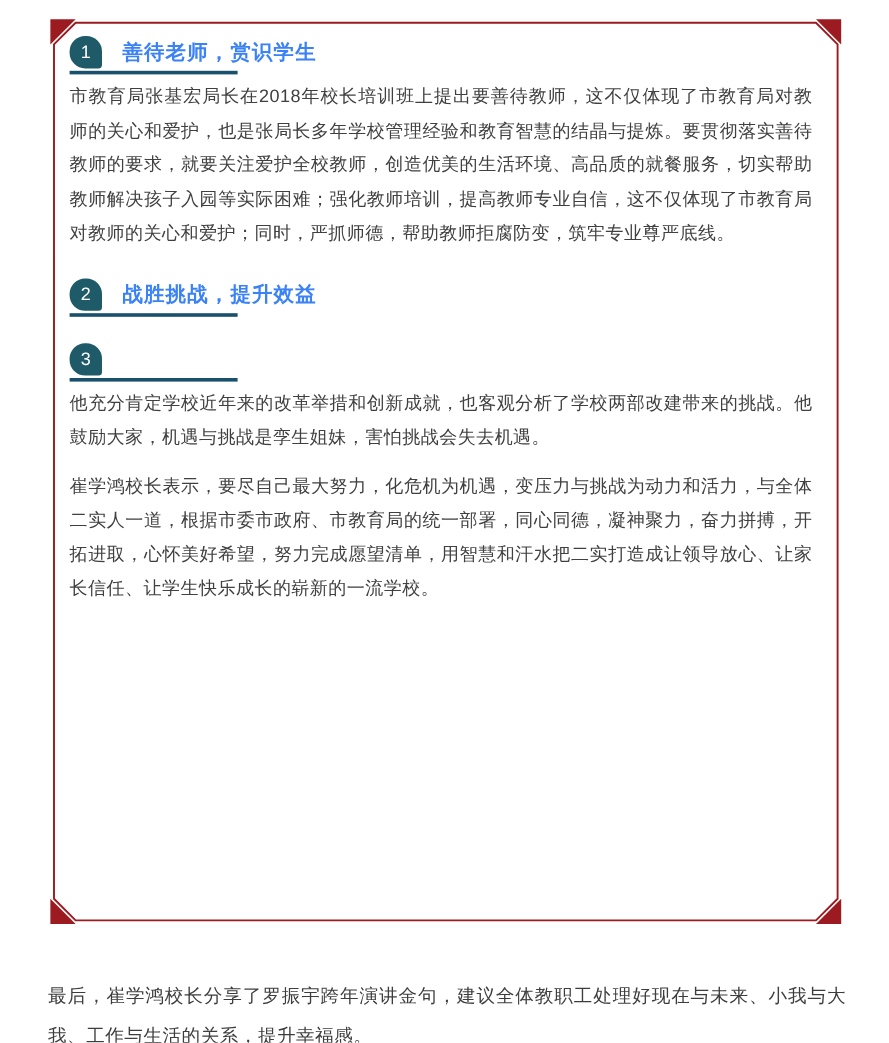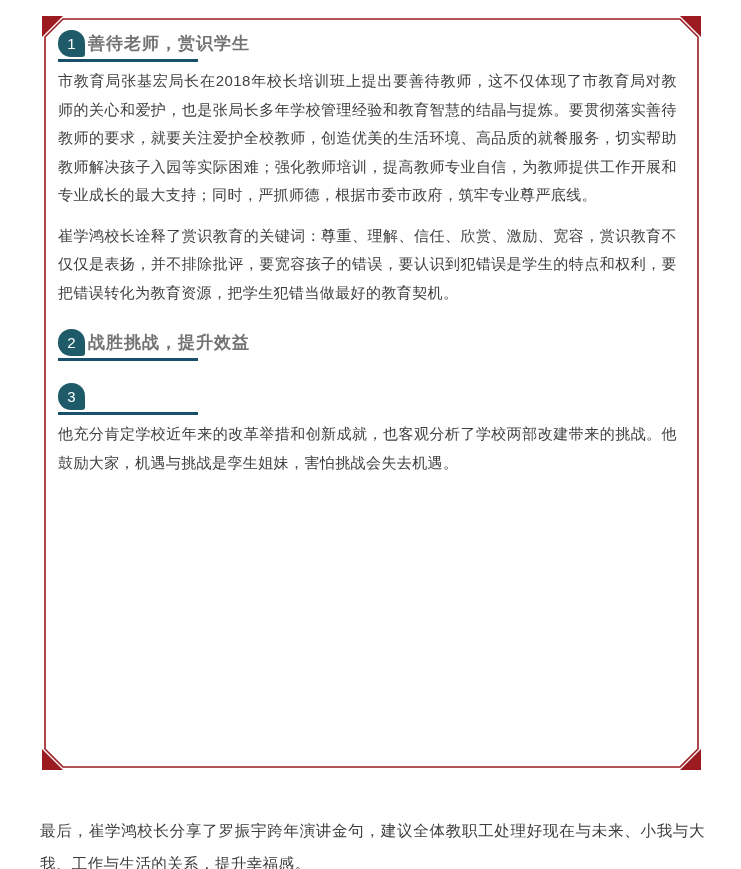--- a/index.html
+++ b/index.html
@@ -62,24 +62,24 @@
     flex: 0 0 27px;
     background: #1f5a68;
     border-radius: 13px 13px 3px 13px;
     color: #ffffff;
     font-size: 15px;
     line-height: 27px;
     text-align: center;
     display: inline-block;
   }
   .sec-title {
-    margin-left: 3px;
+    margin-left: 17px;
     font-size: 17px;
     font-weight: bold;
-    color: #737373;
+    color: #3b82f6;
     letter-spacing: 1px;
   }
   .body-p {
     margin-top: 5px;
     font-size: 15px;
     line-height: 28.5px;
     color: #404040;
     letter-spacing: 0.4px;
     text-align: justify;
   }
@@ -107,35 +107,35 @@
       <polygon class="corner-tri" points="640,2 661,2 661,23"></polygon>
       <polygon class="corner-tri" points="2,735 23,756 2,756"></polygon>
       <polygon class="corner-tri" points="661,735 661,756 640,756"></polygon>
     </svg>
 
     <section class="section">
       <div class="sec-header">
         <span class="badge">1</span>
         <h2 class="sec-title">善待老师，赏识学生</h2>
       </div>
-      <p class="body-p">市教育局张基宏局长在2018年校长培训班上提出要善待教师，这不仅体现了市教育局对教师的关心和爱护，也是张局长多年学校管理经验和教育智慧的结晶与提炼。要贯彻落实善待教师的要求，就要关注爱护全校教师，创造优美的生活环境、高品质的就餐服务，切实帮助教师解决孩子入园等实际困难；强化教师培训，提高教师专业自信，为教师提供工作开展和专业成长的最大支持；同时，严抓师德，根据市委市政府，筑牢专业尊严底线。</p>
-      <p class="body-p">崔学鸿校长诠释了赏识教育的关键词：尊重、理解、信任、欣赏、激励、宽容，赏识教育不仅仅是表扬，并不排除批评，要宽容孩子的错误，要认识到犯错误是学生的特点和权利，要把错误转化为教育资源，把学生犯错当做最好的教育契机。</p>
+      <p class="body-p">市教育局张基宏局长在2018年校长培训班上提出要善待教师，这不仅体现了市教育局对教师的关心和爱护，也是张局长多年学校管理经验和教育智慧的结晶与提炼。要贯彻落实善待教师的要求，就要关注爱护全校教师，创造优美的生活环境、高品质的就餐服务，切实帮助教师解决孩子入园等实际困难；强化教师培训，提高教师专业自信，这不仅体现了市教育局对教师的关心和爱护；同时，严抓师德，帮助教师拒腐防变，筑牢专业尊严底线。</p>
     </section>
 
     <section class="section">
       <div class="sec-header">
         <span class="badge">2</span>
         <h2 class="sec-title">战胜挑战，提升效益</h2>
       </div>
     </section>
 
     <section class="section">
       <div class="sec-header">
         <span class="badge">3</span>
       </div>
       <p class="body-p">他充分肯定学校近年来的改革举措和创新成就，也客观分析了学校两部改建带来的挑战。他鼓励大家，机遇与挑战是孪生姐妹，害怕挑战会失去机遇。</p>
+      <p class="body-p">崔学鸿校长表示，要尽自己最大努力，化危机为机遇，变压力与挑战为动力和活力，与全体二实人一道，根据市委市政府、市教育局的统一部署，同心同德，凝神聚力，奋力拼搏，开拓进取，心怀美好希望，努力完成愿望清单，用智慧和汗水把二实打造成让领导放心、让家长信任、让学生快乐成长的崭新的一流学校。</p>
     </section>
 
   </div>
 
   <p class="closing">最后，崔学鸿校长分享了罗振宇跨年演讲金句，建议全体教职工处理好现在与未来、小我与大我、工作与生活的关系，提升幸福感。</p>
 
 </div>
 
 </body></html>

